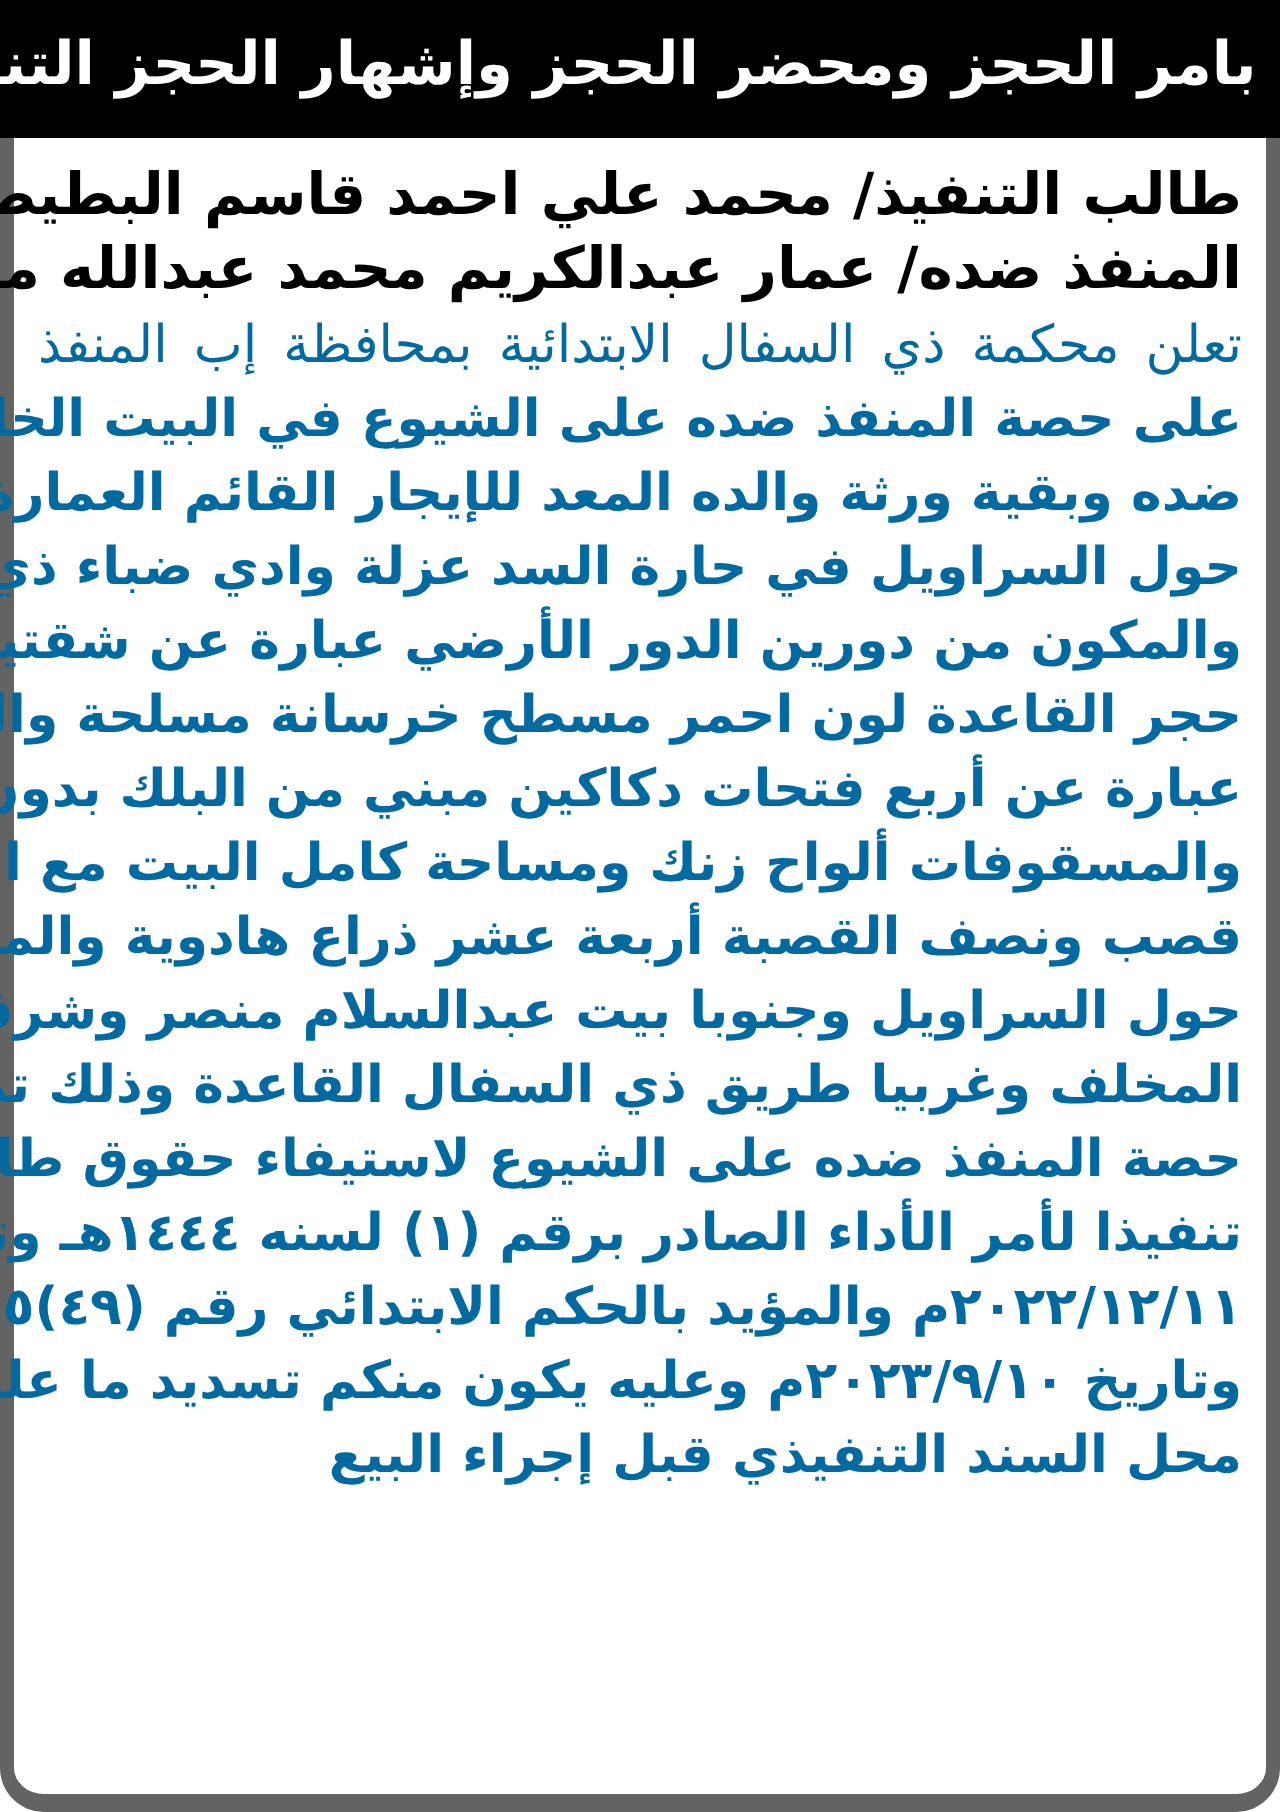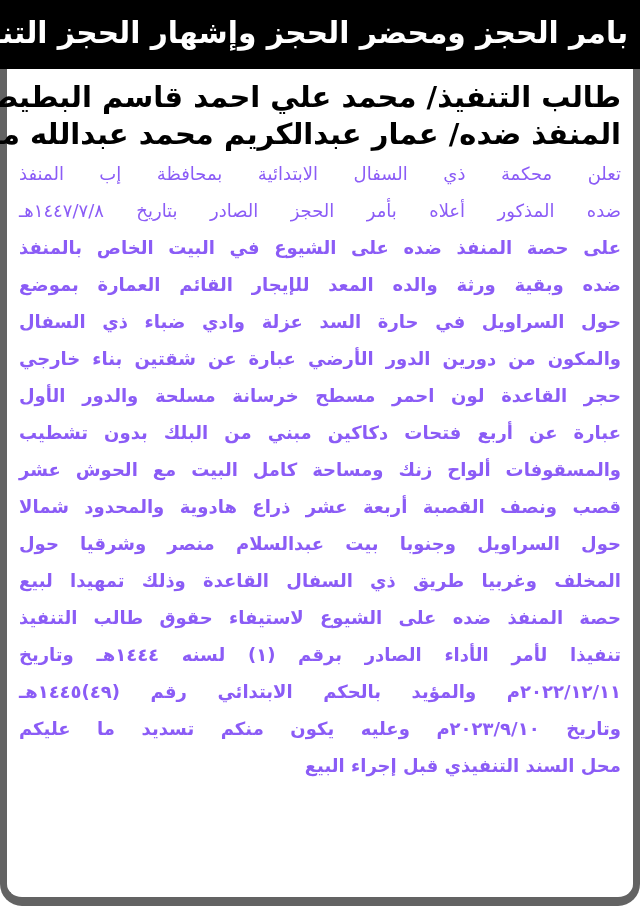--- a/index.html
+++ b/index.html
@@ -82,22 +82,22 @@
 
   .party-line.second {
     margin-bottom: 1px;
   }
 
   .body-block {
     margin-top: 2px;
   }
 
   .body-line {
-    font-size: 18px;
-    color: #8b5cf6;
+    font-size: 26px;
+    color: #0369a1;
     line-height: 37px;
     height: 37px;
     text-align: justify;
     text-align-last: justify;
     white-space: nowrap;
     letter-spacing: -0.1px;
   }
 
   
   .body-line.heavy {
@@ -122,21 +122,20 @@
   </div>
 
   <div class="content">
 
     <div class="party-line">طالب التنفيذ/ محمد علي احمد قاسم البطيطة</div>
 
     <div class="party-line second">المنفذ ضده/ عمار عبدالكريم محمد عبدالله منصر</div>
 
     <div class="body-block">
         <div class="body-line">تعلن محكمة ذي السفال الابتدائية بمحافظة إب المنفذ</div>
-        <div class="body-line">ضده المذكور أعلاه بأمر الحجز الصادر بتاريخ ١٤٤٧/٧/٨هـ</div>
         <div class="body-line heavy">على حصة المنفذ ضده على الشيوع في البيت الخاص بالمنفذ</div>
         <div class="body-line heavy">ضده وبقية ورثة والده المعد للإيجار القائم العمارة بموضع</div>
         <div class="body-line heavy">حول السراويل في حارة السد عزلة وادي ضباء ذي السفال</div>
         <div class="body-line heavy">والمكون من دورين الدور الأرضي عبارة عن شقتين بناء خارجي</div>
         <div class="body-line heavy">حجر القاعدة لون احمر مسطح خرسانة مسلحة والدور الأول</div>
         <div class="body-line heavy">عبارة عن أربع فتحات دكاكين مبني من البلك بدون تشطيب</div>
         <div class="body-line heavy">والمسقوفات ألواح زنك ومساحة كامل البيت مع الحوش عشر</div>
         <div class="body-line heavy">قصب ونصف القصبة أربعة عشر ذراع هادوية والمحدود شمالا</div>
         <div class="body-line heavy">حول السراويل وجنوبا بيت عبدالسلام منصر وشرقيا حول</div>
         <div class="body-line heavy">المخلف وغربيا طريق ذي السفال القاعدة وذلك تمهيدا لبيع</div>

